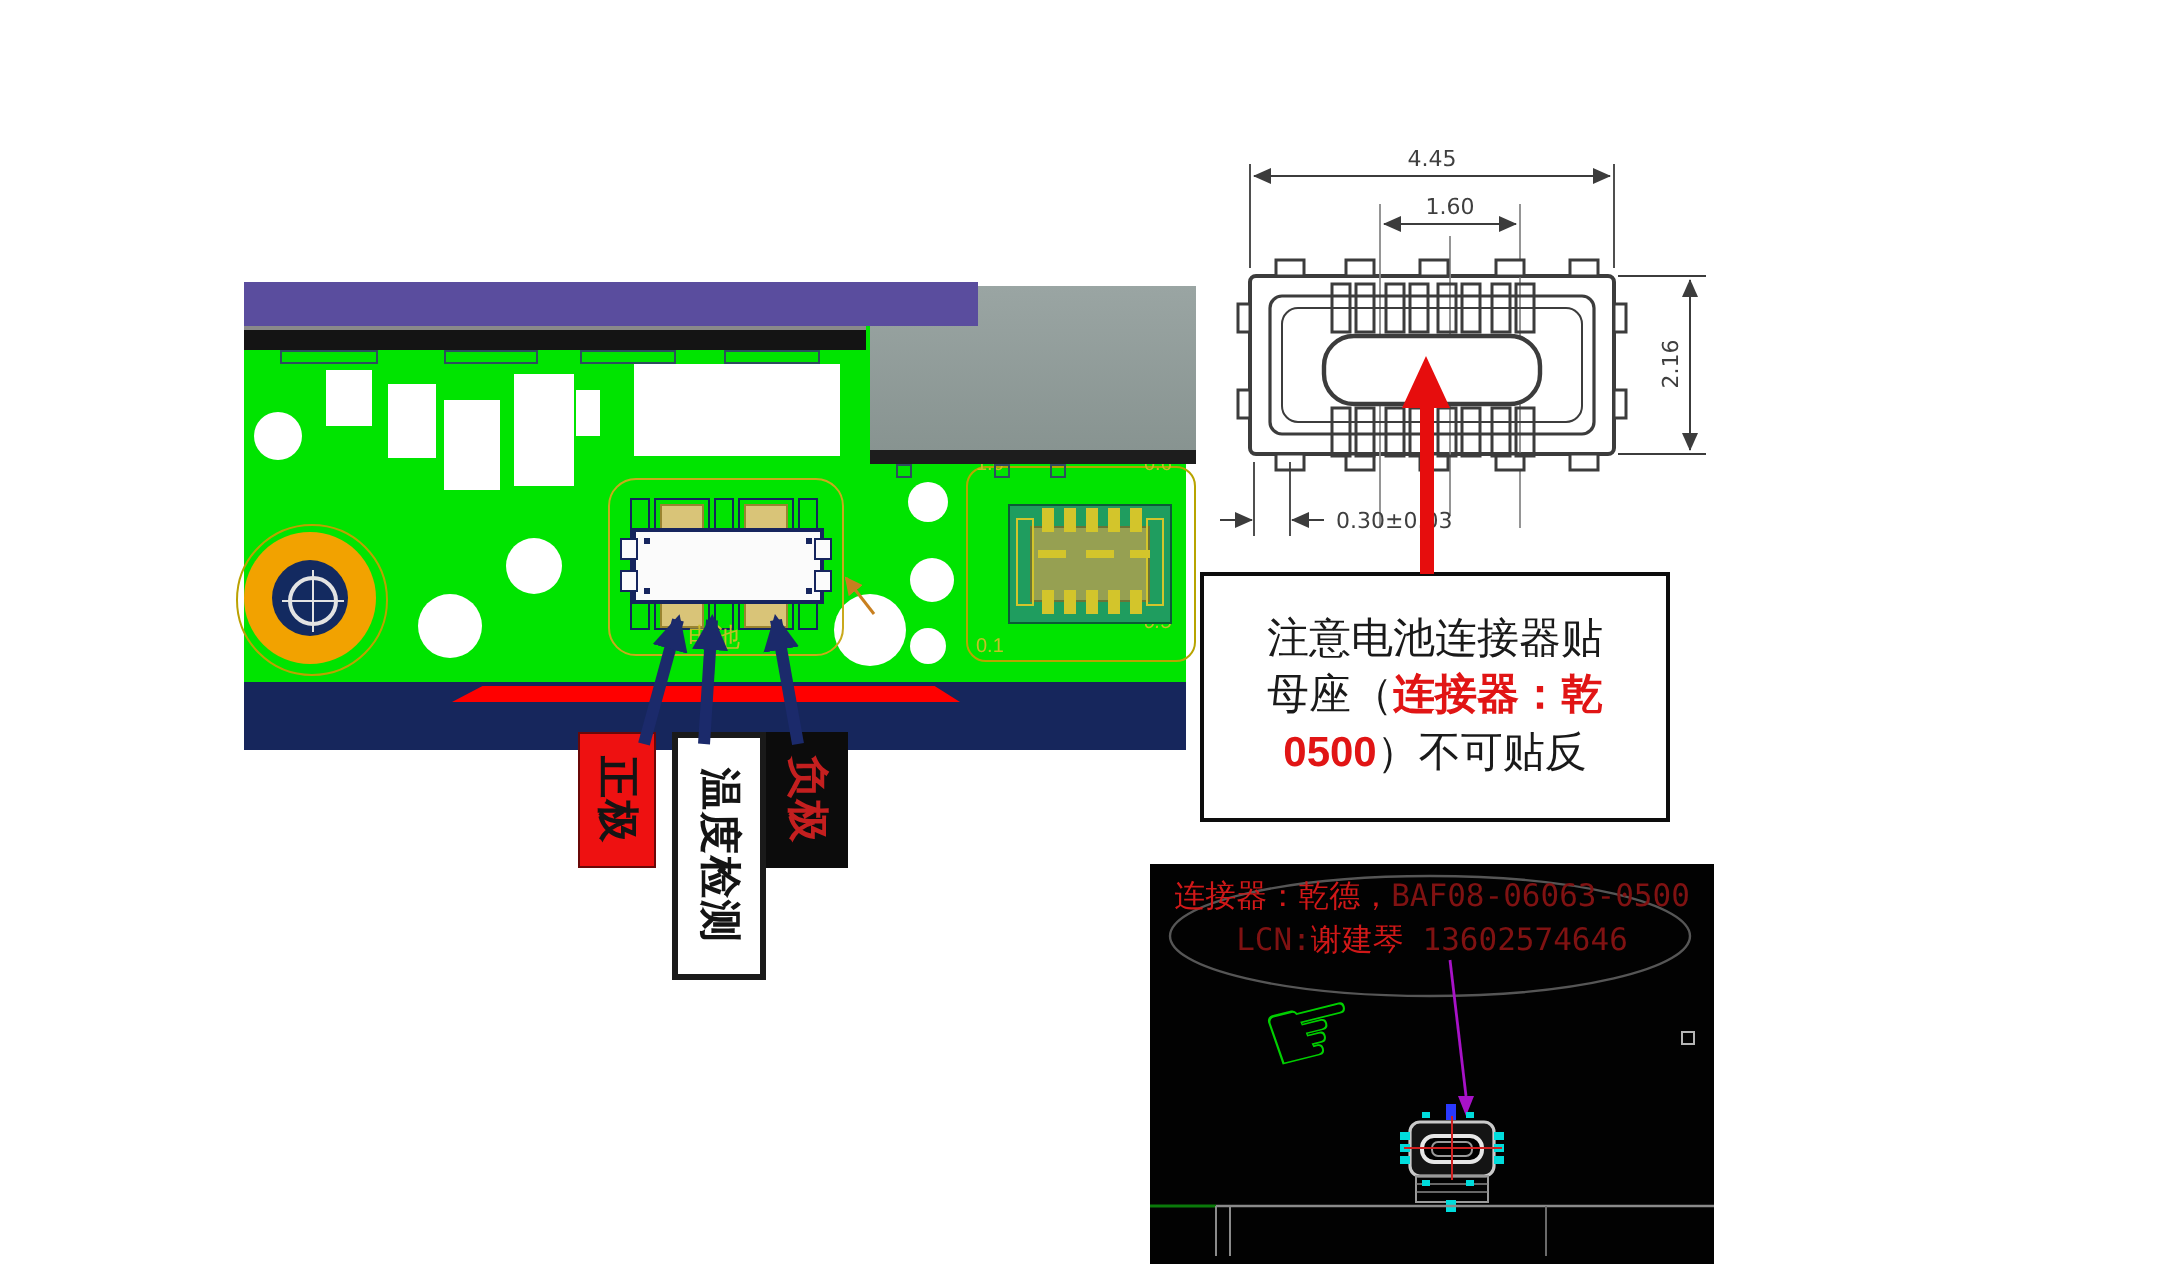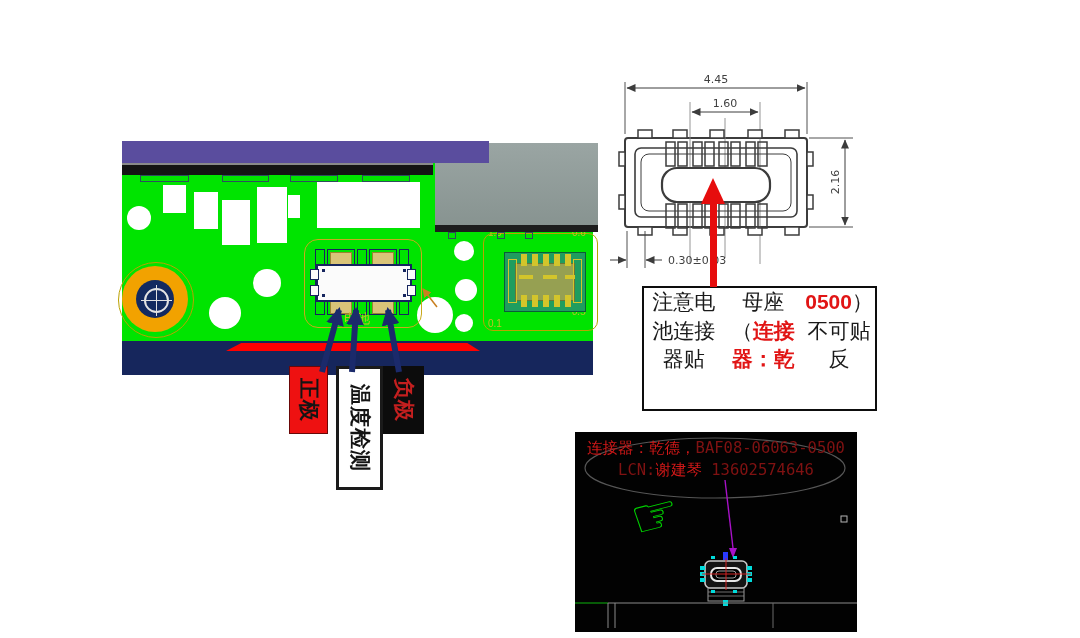--- a/index.html
+++ b/index.html
@@ -63,21 +63,21 @@
   #drawing{left:606px;top:68px;width:305px;height:212px;}
   #drawing text{font-family:"DejaVu Sans",sans-serif;font-size:11px;fill:#3f3f3f;}
 
   
   #red-arrow-head{left:701px;top:178px;width:0;height:0;z-index:7;
      border-left:12.5px solid transparent;border-right:12.5px solid transparent;border-bottom:26px solid #e60d0d;}
   #red-arrow-stem{left:710px;top:202px;width:7px;height:85px;background:#e60d0d;z-index:7;}
 
   
   #callout{left:600px;top:286px;width:231px;height:121px;background:#fff;border:2.5px solid #0d0d0d;
-     display:flex;flex-direction:row;justify-content:center;z-index:6;margin-left:42px;}
+     display:flex;flex-direction:column;justify-content:center;z-index:6;}
   #callout .segline{text-align:center;font-size:21px;line-height:28.5px;color:#1a1a1a;}
   #callout .segline .red{color:var(--callout-red);font-weight:700;}
 
   
   #cad{left:575px;top:432px;width:282px;height:200px;background:#020202;overflow:hidden;}
   #cad-text{position:absolute;left:0;top:5px;width:282px;text-align:center;z-index:2;
      font-family:"DejaVu Sans Mono",monospace;font-size:15.5px;line-height:22px;letter-spacing:0;}
   #cad-svg{position:absolute;left:0;top:0;z-index:1;}
   #hand{position:absolute;left:56px;top:52px;font-size:54px;color:var(--hand-green);z-index:3;
      transform:rotate(-14deg);font-family:"DejaVu Sans",sans-serif;}

